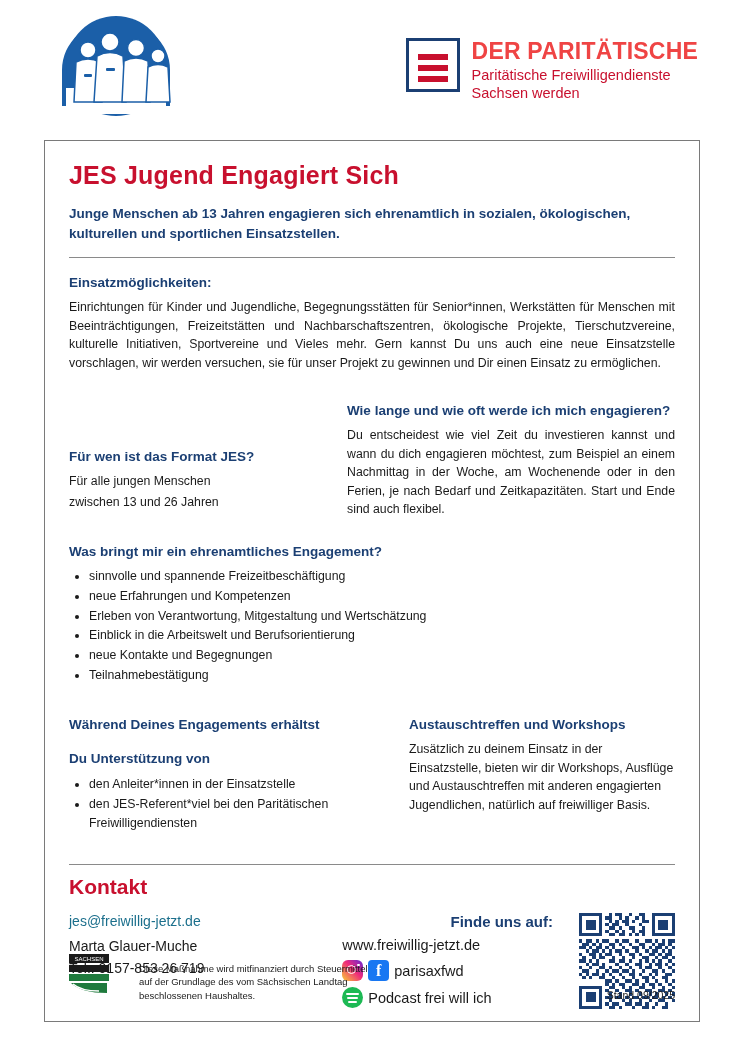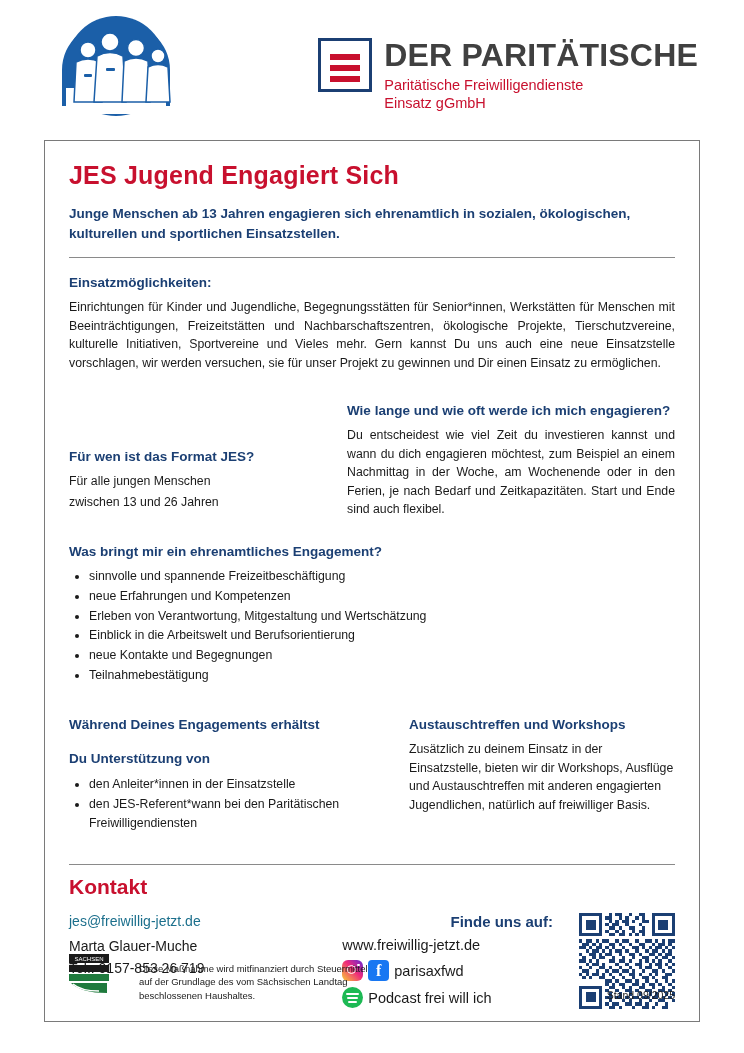--- a/index.html
+++ b/index.html
@@ -59,22 +59,22 @@
     right: 9px;
     height: 6px;
     background: #c8102e;
     display: block;
   }
   .paritaet-mark i.b1 { top: 13px; }
   .paritaet-mark i.b2 { top: 24px; }
   .paritaet-mark i.b3 { top: 35px; }
   .paritaet-text { padding-top: 1px; }
   .paritaet-title {
-    color: #404040;
-    font-size: 32px;
+    color: #ef4444;
+    font-size: 23px;
     font-weight: bold;
     letter-spacing: 0.2px;
     line-height: 1.05;
   }
   .paritaet-sub {
     color: #c8102e;
     font-size: 14.5px;
     line-height: 1.25;
     margin-top: 3px;
   }
@@ -320,21 +320,21 @@
     <div class="paritaet">
       <div class="paritaet-mark">
         <i class="b1"></i>
           <i class="b2"></i>
           <i class="b3"></i>
       </div>
       <div class="paritaet-text">
         <div class="paritaet-title">DER PARITÄTISCHE</div>
         <div class="paritaet-sub">
           <div>Paritätische Freiwilligendienste</div>
-          <div>Einsatz gGmbH</div>
+          <div>Sachsen werden</div>
         </div>
       </div>
     </div>
   </div>
 
   <div class="card">
 
     <h1 class="title">JES Jugend Engagiert Sich</h1>
 
     <p class="intro">Junge Menschen ab 13 Jahren engagieren sich ehrenamtlich in sozialen, ökologischen, kulturellen und sportlichen Einsatzstellen.</p>
@@ -368,21 +368,21 @@
         <li>Teilnahmebestätigung</li>
       </ul>
     </div>
 
     <div class="lower-cols">
       <div class="lower-left">
         <h2 class="sec" style="margin-bottom:2px">Während Deines Engagements erhältst</h2>
         <h2 class="sec">Du Unterstützung von</h2>
         <ul class="list">
           <li>den Anleiter*innen in der Einsatzstelle</li>
-          <li>den JES-Referent*wann bei den Paritätischen Freiwilligendiensten</li>
+          <li>den JES-Referent*viel bei den Paritätischen Freiwilligendiensten</li>
         </ul>
       </div>
       <div class="lower-right">
         <h2 class="sec">Austauschtreffen und Workshops</h2>
         <p class="body left">Zusätzlich zu deinem Einsatz in der Einsatzstelle, bieten wir dir Workshops, Ausflüge und Austauschtreffen mit anderen engagierten Jugendlichen, natürlich auf freiwilliger Basis.</p>
       </div>
     </div>
 
     <div class="kontakt-wrap">
       <hr class="rule">

